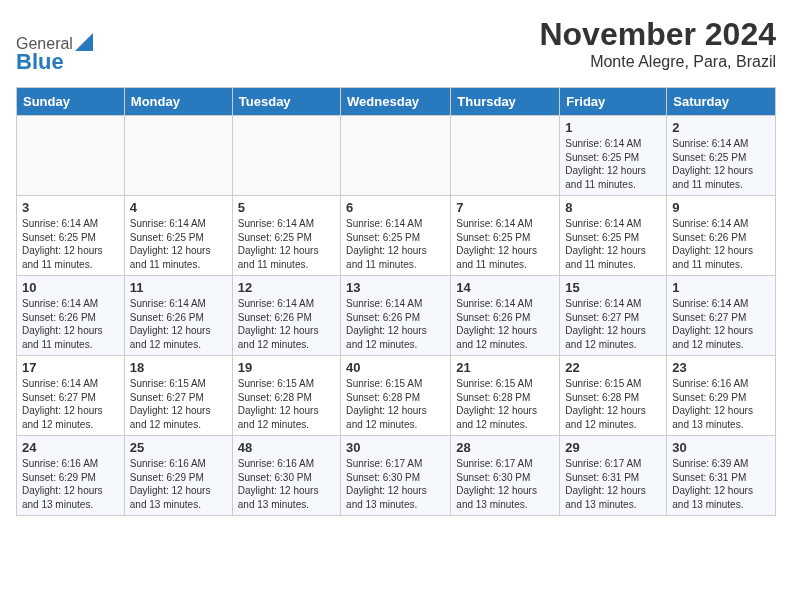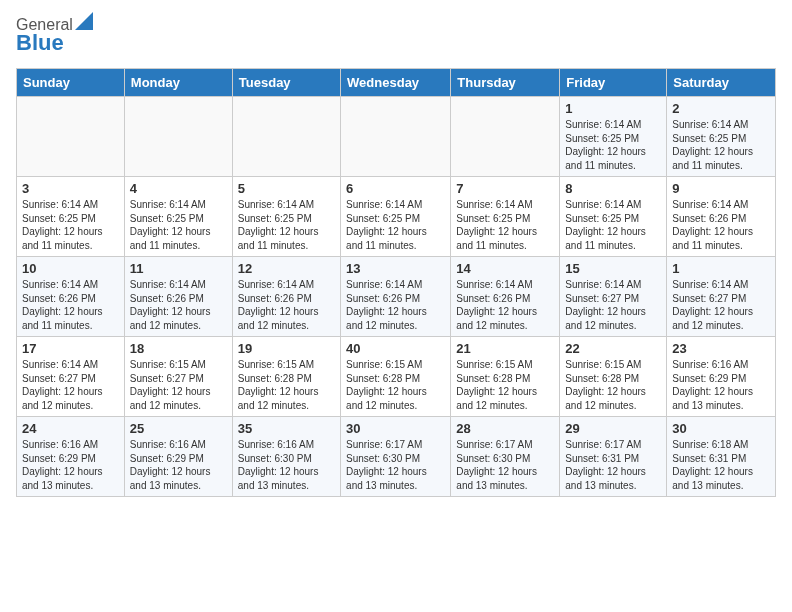--- a/index.html
+++ b/index.html
@@ -71,28 +71,32 @@
       display: flex;
       align-items: center;
     }
   </style>
 </head>
 <body>
 
 <div class="header">
   <div class="logo-container">
     <div>
-      <div style="display:flex; align-items:flex-start;">
+      <div style="display:flex; align-items:center;margin-top:19px;">
         <span style="color:#555; font-size:16px; font-weight:normal; font-family:Arial;">General</span>
         <svg width="18" height="18" viewBox="0 0 18 18" style="margin-left:2px; margin-top:-4px;">
           <polygon points="0,18 18,18 18,0" fill="#2979be"></polygon>
         </svg>
       </div>
       <div style="color:#2979be; font-size:22px; font-weight:bold; font-family:Arial; margin-top:-4px;">Blue</div>
     </div>
+  </div>
+  <div class="title-block">
+    <h1>November 2024</h1>
+    <h2>Monte Alegre, Para, Brazil</h2>
   </div>
 </div>
 
 <table class="calendar">
   <thead>
     <tr>
     <th>Sunday</th>
         <th>Monday</th>
         <th>Tuesday</th>
         <th>Wednesday</th>
@@ -260,21 +264,21 @@
           <div style="font-size: 10px; line-height: 1.35;">Sunset: 6:29 PM</div>
           <div style="font-size: 10px; line-height: 1.35;">Daylight: 12 hours and 13 minutes.</div>
         </td>
         <td>
           <span class="day-num">25</span>
           <div style="font-size: 10px; line-height: 1.35;">Sunrise: 6:16 AM</div>
           <div style="font-size: 10px; line-height: 1.35;">Sunset: 6:29 PM</div>
           <div style="font-size: 10px; line-height: 1.35;">Daylight: 12 hours and 13 minutes.</div>
         </td>
         <td>
-          <span class="day-num">35</span>
+          <span class="day-num">48</span>
           <div style="font-size: 10px; line-height: 1.35;">Sunrise: 6:16 AM</div>
           <div style="font-size: 10px; line-height: 1.35;">Sunset: 6:30 PM</div>
           <div style="font-size: 10px; line-height: 1.35;">Daylight: 12 hours and 13 minutes.</div>
         </td>
         <td>
           <span class="day-num">30</span>
           <div style="font-size: 10px; line-height: 1.35;">Sunrise: 6:17 AM</div>
           <div style="font-size: 10px; line-height: 1.35;">Sunset: 6:30 PM</div>
           <div style="font-size: 10px; line-height: 1.35;">Daylight: 12 hours and 13 minutes.</div>
         </td>
@@ -285,19 +289,19 @@
           <div style="font-size: 10px; line-height: 1.35;">Daylight: 12 hours and 13 minutes.</div>
         </td>
         <td>
           <span class="day-num">29</span>
           <div style="font-size: 10px; line-height: 1.35;">Sunrise: 6:17 AM</div>
           <div style="font-size: 10px; line-height: 1.35;">Sunset: 6:31 PM</div>
           <div style="font-size: 10px; line-height: 1.35;">Daylight: 12 hours and 13 minutes.</div>
         </td>
         <td>
           <span class="day-num">30</span>
-          <div style="font-size: 10px; line-height: 1.35;">Sunrise: 6:18 AM</div>
+          <div style="font-size: 10px; line-height: 1.35;">Sunrise: 6:39 AM</div>
           <div style="font-size: 10px; line-height: 1.35;">Sunset: 6:31 PM</div>
           <div style="font-size: 10px; line-height: 1.35;">Daylight: 12 hours and 13 minutes.</div>
         </td>
       </tr>
     </tbody>
 </table>
 
 </body></html>

